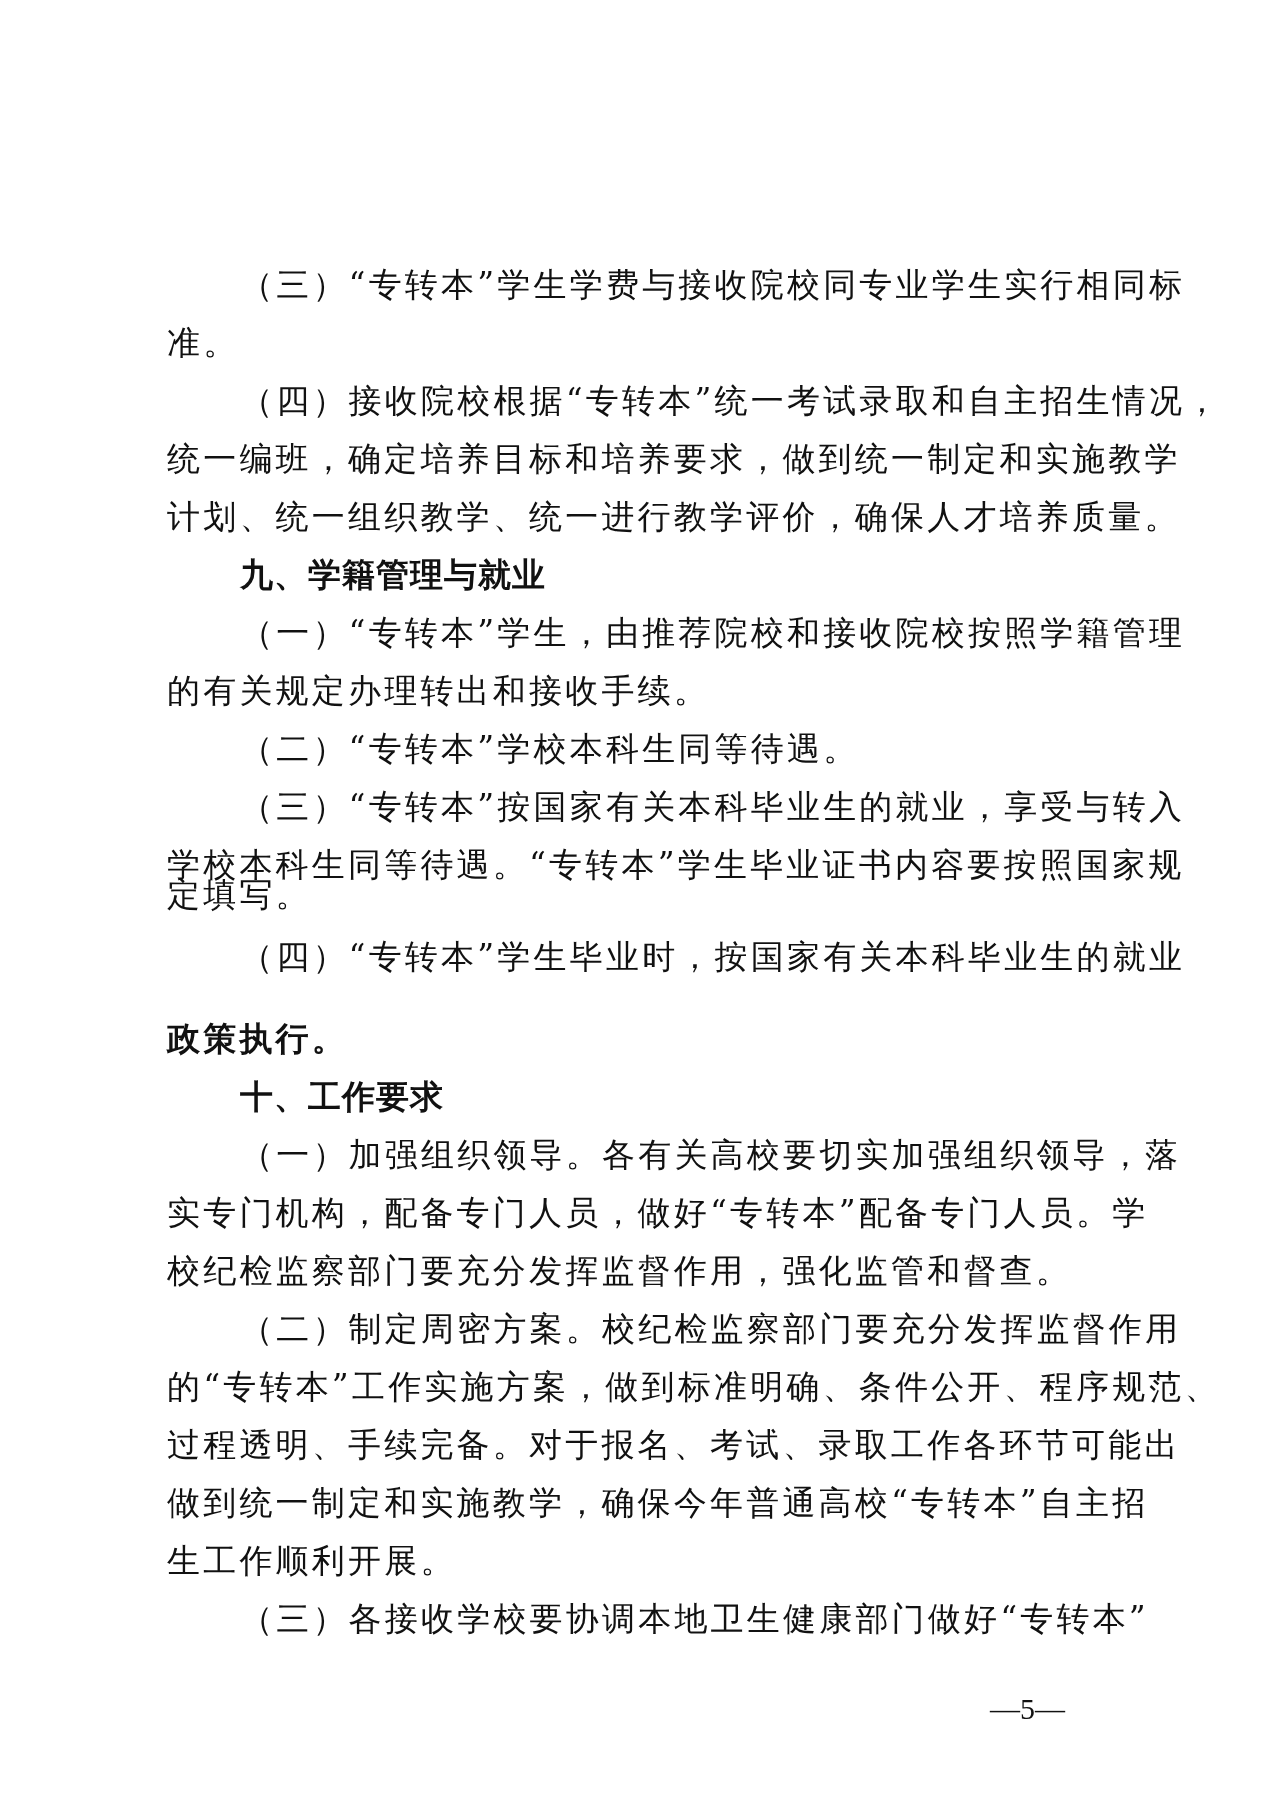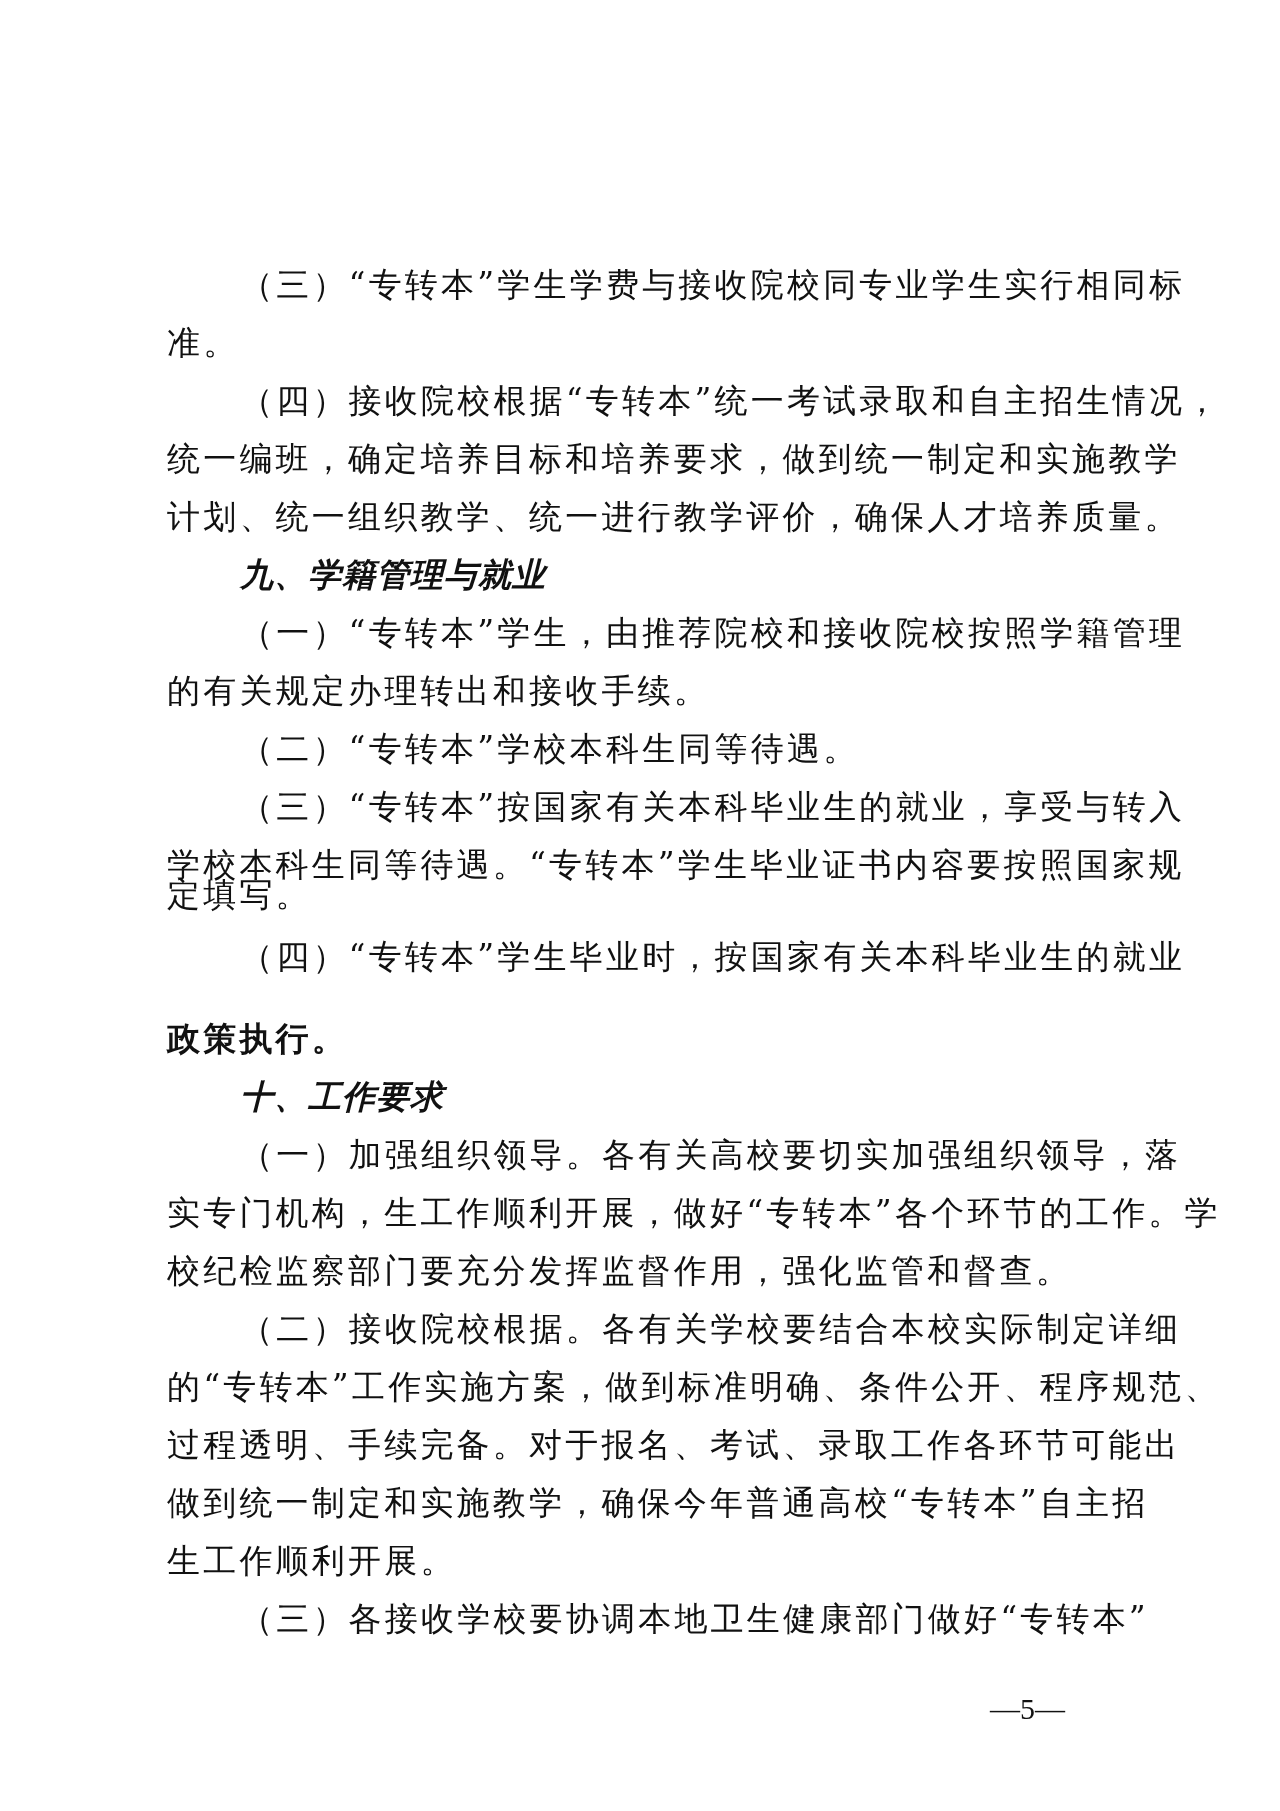--- a/index.html
+++ b/index.html
@@ -2,21 +2,21 @@
 <html><head>
   <meta charset="utf-8">
   <style>
     html, body { margin: 0; padding: 0; background: #ffffff; }
     body { width: 1280px; height: 1811px; position: relative; overflow: hidden;
            font-family: "DejaVu Serif", "Liberation Serif", serif; color: #111111; }
     .page { position: absolute; left: 0; top: 0; width: 1280px; height: 1811px; margin-top: 24px; }
     .line { position: absolute; left: 167px; width: 950px; height: 58px;
             font-size: 33px; line-height: 58px; white-space: nowrap; letter-spacing: 3.2px; }
     .line.indent { left: 240px; width: 877px; }
-    .line.heading { font-family: "DejaVu Sans", "Liberation Sans", sans-serif; font-weight: bold; letter-spacing: 1px; font-style: italic; }
+    .line.heading { font-family: "DejaVu Sans", "Liberation Sans", sans-serif; font-weight: bold; letter-spacing: 1px; }
     .justify { text-align: justify; text-align-last: justify; }
     .page-number { position: absolute; left: 990px; top: 1665px; font-size: 30px; line-height: 40px;
                    font-family: "Liberation Serif", serif; }
   </style>
 </head>
 <body>
 
 <div class="page">
   <div id="lines">
       <div class="line indent justify" style="top: 232px;">（三）“专转本”学生学费与接收院校同专业学生实行相同标</div>
@@ -28,23 +28,23 @@
       <div class="line indent justify" style="top: 580px;">（一）“专转本”学生，由推荐院校和接收院校按照学籍管理</div>
       <div class="line" style="top: 638px;">的有关规定办理转出和接收手续。</div>
       <div class="line indent" style="top: 696px;">（二）“专转本”学校本科生同等待遇。</div>
       <div class="line indent justify" style="top: 754px;">（三）“专转本”按国家有关本科毕业生的就业，享受与转入</div>
       <div class="line justify" style="top: 812px;">学校本科生同等待遇。“专转本”学生毕业证书内容要按照国家规</div>
       <div class="line" style="top: 842px;">定填写。</div>
       <div class="line indent justify" style="top: 904px;">（四）“专转本”学生毕业时，按国家有关本科毕业生的就业</div>
       <div class="line" style="top: 986px; font-weight: bold;">政策执行。</div>
       <div class="line indent heading" style="top: 1044px;">十、工作要求</div>
       <div class="line indent justify" style="top: 1102px;">（一）加强组织领导。各有关高校要切实加强组织领导，落</div>
-      <div class="line justify" style="top: 1160px;">实专门机构，生工作顺利开展，做好“专转本”各个环节的工作。学</div>
+      <div class="line justify" style="top: 1160px;">实专门机构，配备专门人员，做好“专转本”配备专门人员。学</div>
       <div class="line" style="top: 1218px;">校纪检监察部门要充分发挥监督作用，强化监管和督查。</div>
-      <div class="line indent justify" style="top: 1276px;">（二）接收院校根据。各有关学校要结合本校实际制定详细</div>
+      <div class="line indent justify" style="top: 1276px;">（二）制定周密方案。校纪检监察部门要充分发挥监督作用</div>
       <div class="line justify" style="top: 1334px;">的“专转本”工作实施方案，做到标准明确、条件公开、程序规范、</div>
       <div class="line justify" style="top: 1392px;">过程透明、手续完备。对于报名、考试、录取工作各环节可能出</div>
       <div class="line justify" style="top: 1450px;">做到统一制定和实施教学，确保今年普通高校“专转本”自主招</div>
       <div class="line" style="top: 1508px;">生工作顺利开展。</div>
       <div class="line indent justify" style="top: 1566px;">（三）各接收学校要协调本地卫生健康部门做好“专转本”</div>
     </div>
   <div class="page-number">—5—</div>
 </div>
 
 </body></html>

